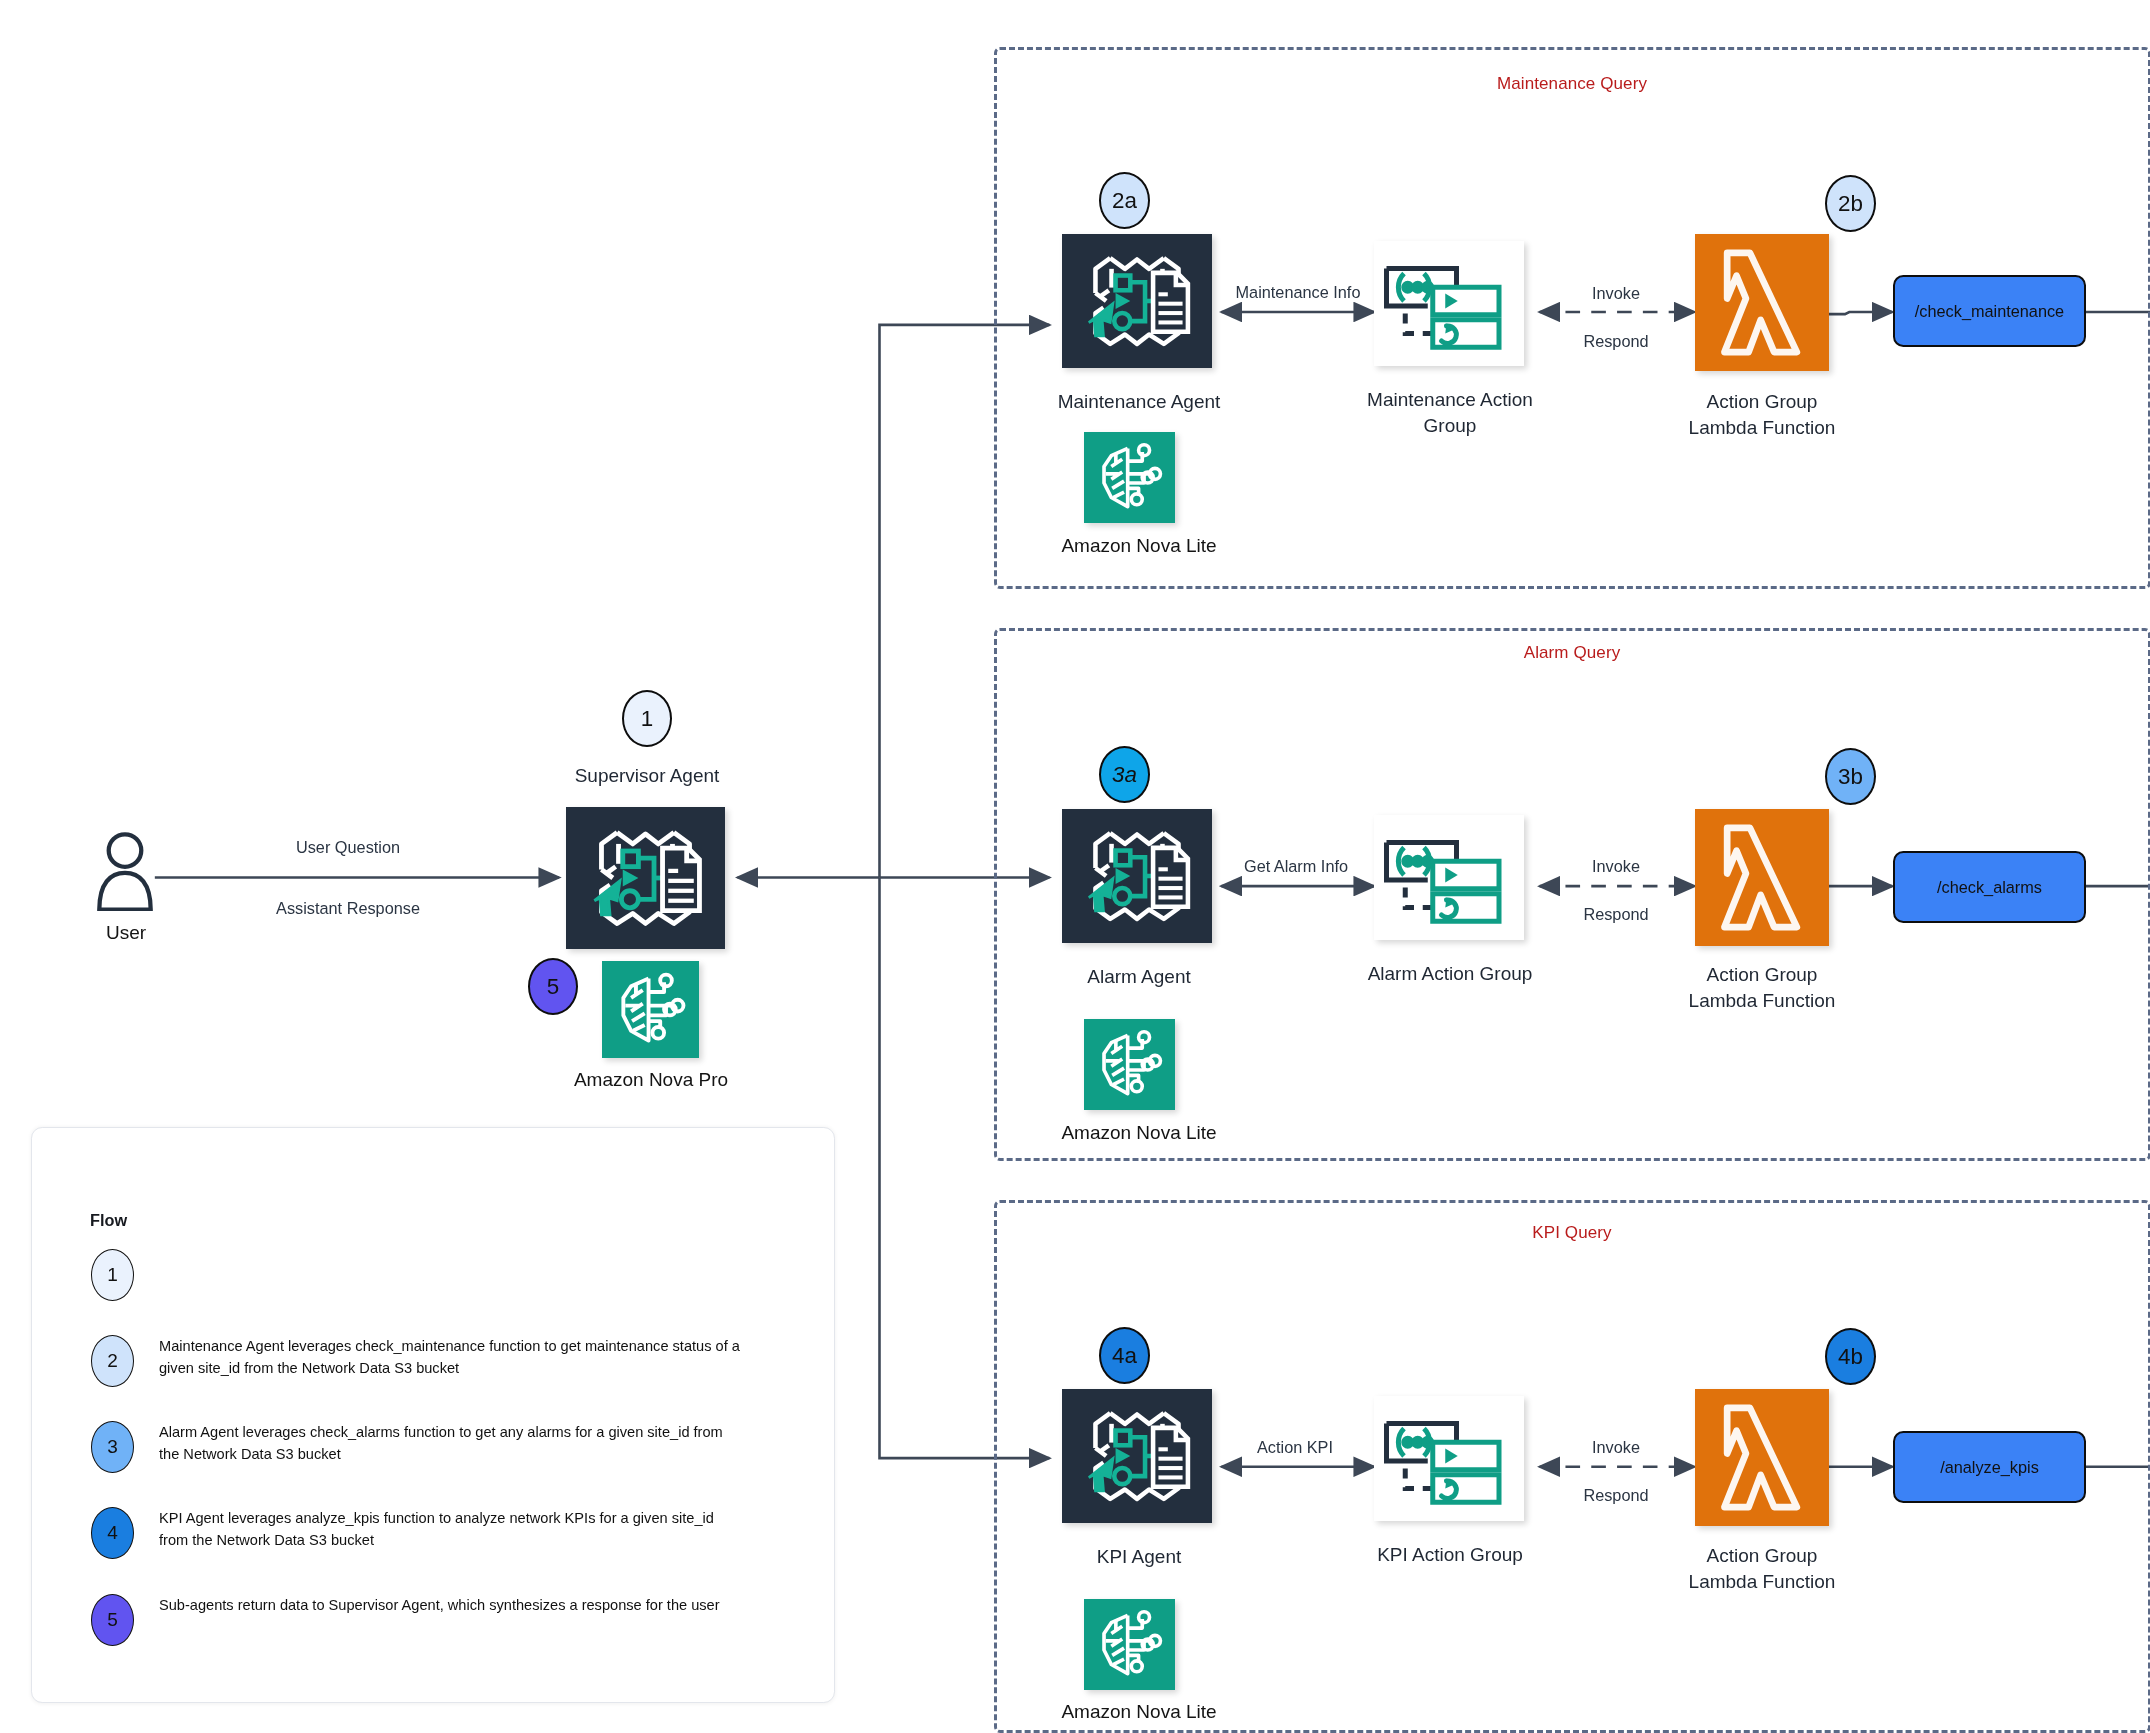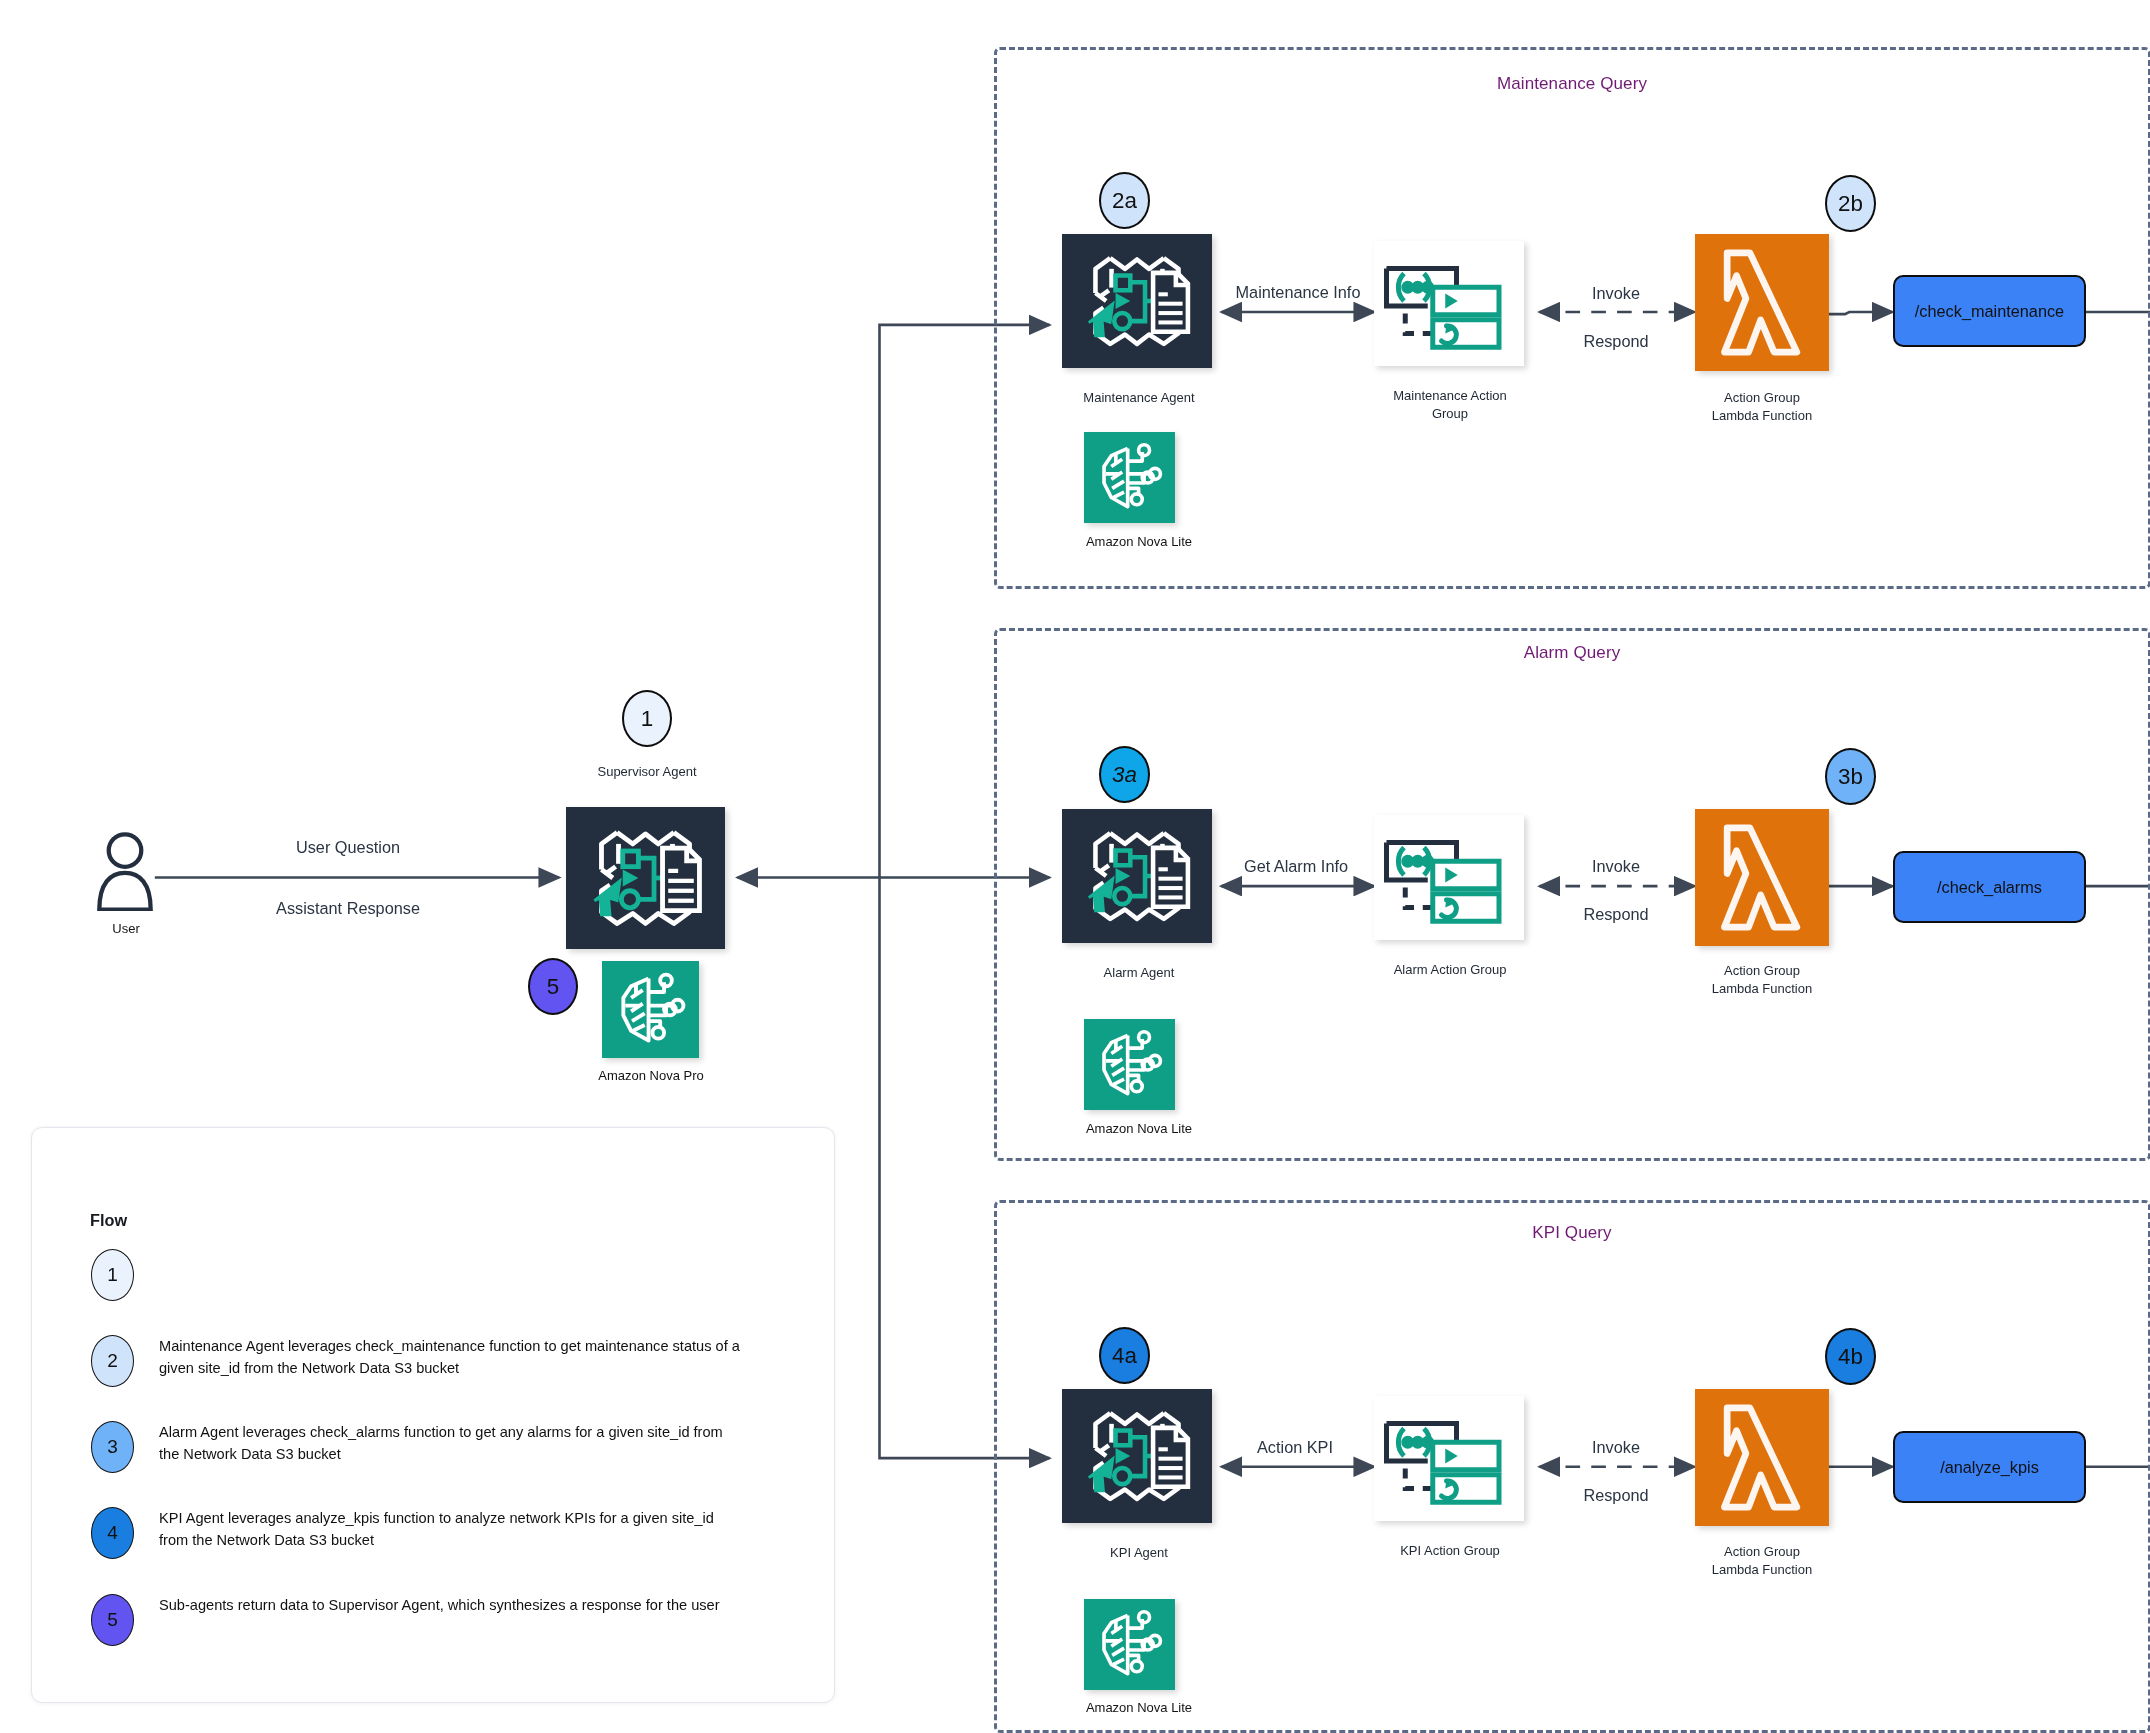--- a/index.html
+++ b/index.html
@@ -11,21 +11,21 @@
 
   
   .group-box{
     position:absolute;
     border:3.9px dashed #5b6a87;
     border-radius:6px;
     box-sizing:border-box;
   }
   .group-title{
     position:absolute;
-    color:#701a75;
+    color:#b91c1c;
     font-size:17px;
     letter-spacing:0.1px;
     white-space:nowrap;
     transform:translateX(-50%);
   }
 
   
   .legend{
     position:absolute;
     background:#fff;
@@ -74,21 +74,21 @@
   }
   .tile.dark{background:#232f3e;}
   .tile.white{background:#ffffff;}
   .tile.orange{background:#e0720c;}
   .tile.teal{background:#0f9e86;}
   .tile svg{display:block;width:100%;height:100%;}
 
   .tile-label{
     position:absolute;
     text-align:center;
-    font-size:13px;
+    font-size:19px;
     color:#1f2733;
     line-height:1.35;
     transform:translateX(-50%);
     white-space:pre-line;
   }
   .tile-label.dark-text{color:#141414;}
 
   
   .endpoint{
     position:absolute;

